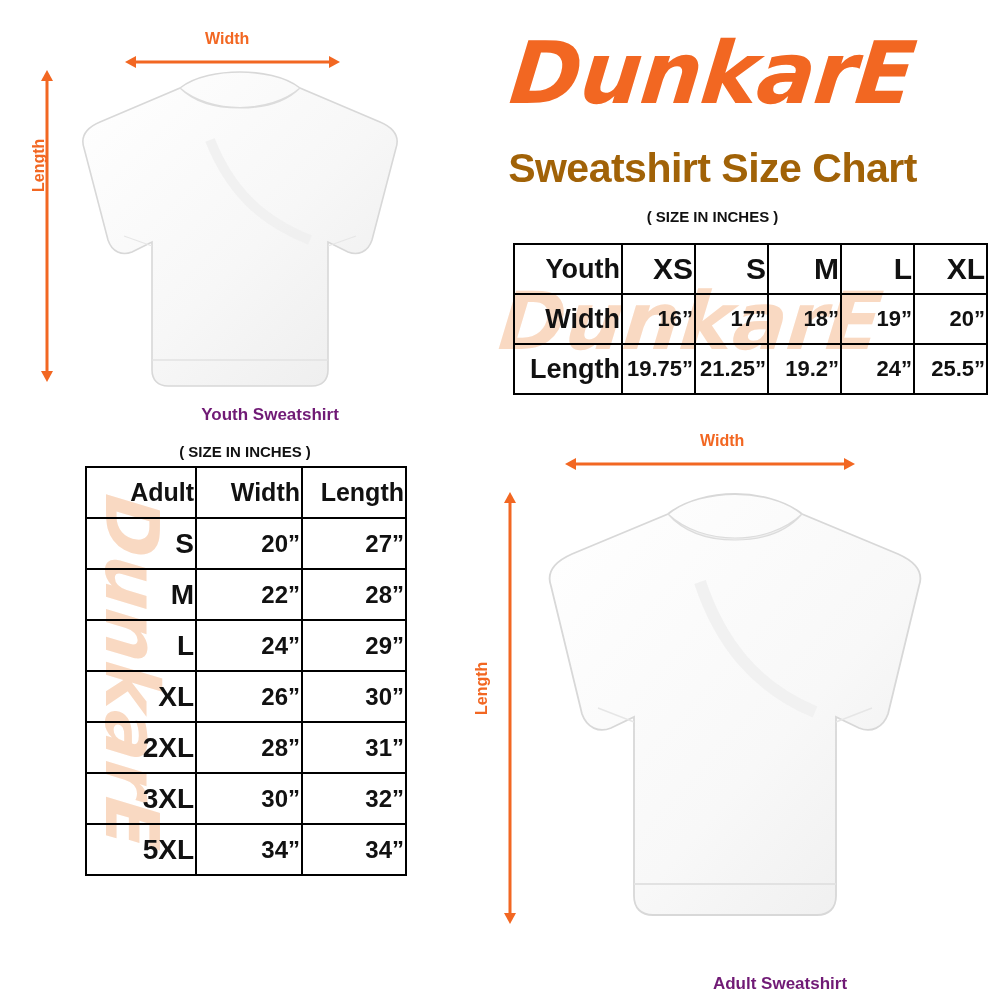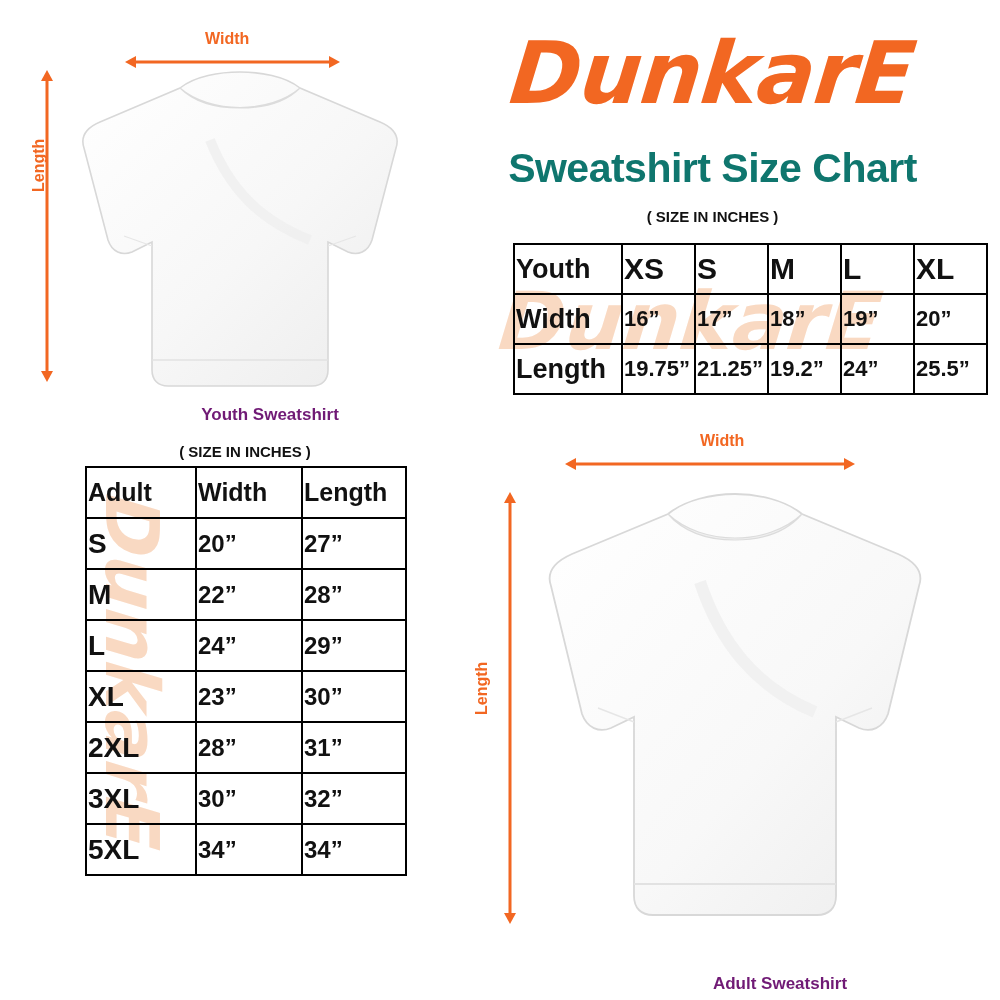--- a/index.html
+++ b/index.html
@@ -30,21 +30,21 @@
     letter-spacing: -1px;
     transform: skewX(-6deg);
   }
   .brand-title {
     position: absolute;
     left: 440px; top: 145px;
     width: 545px;
     text-align: center;
     font-size: 41px;
     font-weight: bold;
-    color: #0f766e;
+    color: #a16207;
     letter-spacing: -0.5px;
   }
   .unit-note-top {
     position: absolute;
     left: 440px; top: 208px;
     width: 545px;
     text-align: center;
     font-size: 15px;
     font-weight: bold;
     color: #111;
@@ -75,21 +75,21 @@
 
   
   table {
     border-collapse: collapse;
     position: absolute;
     z-index: 2;
     background: transparent;
   }
   table td, table th {
     border: 2.5px solid #000;
-    text-align: left;
+    text-align: right;
     font-weight: bold;
     color: #111;
     background: transparent;
   }
 
   
   #youth-table { left: 513px; top: 243px; }
   #youth-table td { height: 50px; }
   #youth-table td.label { width: 108px; font-size: 27px; }
   #youth-table td.size-head { width: 73px; font-size: 30px; }
@@ -246,21 +246,21 @@
         <td class="c1">22”</td>
         <td class="c2">28”</td>
       </tr>
       <tr>
         <td class="c0">L</td>
         <td class="c1">24”</td>
         <td class="c2">29”</td>
       </tr>
       <tr>
         <td class="c0">XL</td>
-        <td class="c1">23”</td>
+        <td class="c1">26”</td>
         <td class="c2">30”</td>
       </tr>
       <tr>
         <td class="c0">2XL</td>
         <td class="c1">28”</td>
         <td class="c2">31”</td>
       </tr>
       <tr>
         <td class="c0">3XL</td>
         <td class="c1">30”</td>

